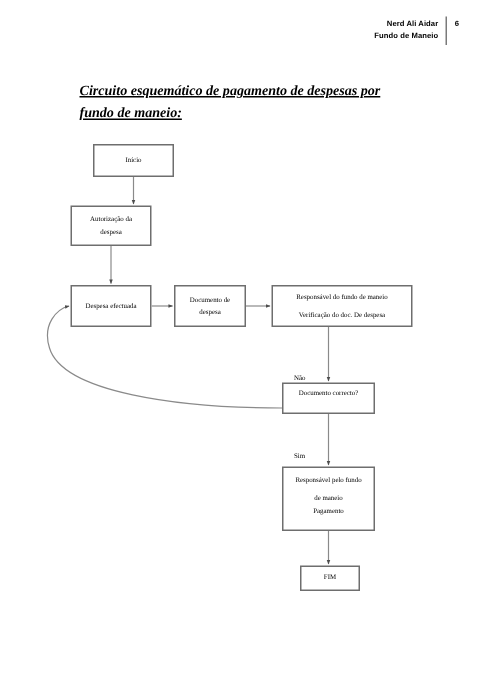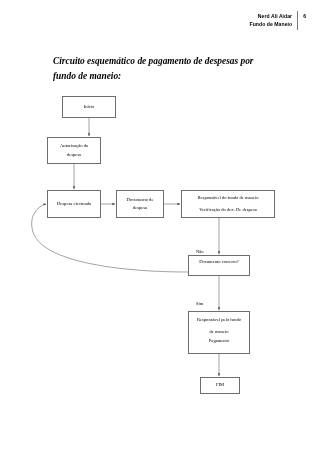--- a/index.html
+++ b/index.html
@@ -53,20 +53,21 @@
   .doc-title {
     position: absolute;
     left: 53px;
     top: 54px;
     width: 224px;
     font-size: 9.4px;
     font-weight: bold;
     font-style: italic;
     line-height: 1.55;
     color: #000;
+    text-decoration: underline;
   }
 
   
   .flow {
     position: absolute;
     left: 0;
     top: 0;
     width: 320px;
     height: 453px;
   }

